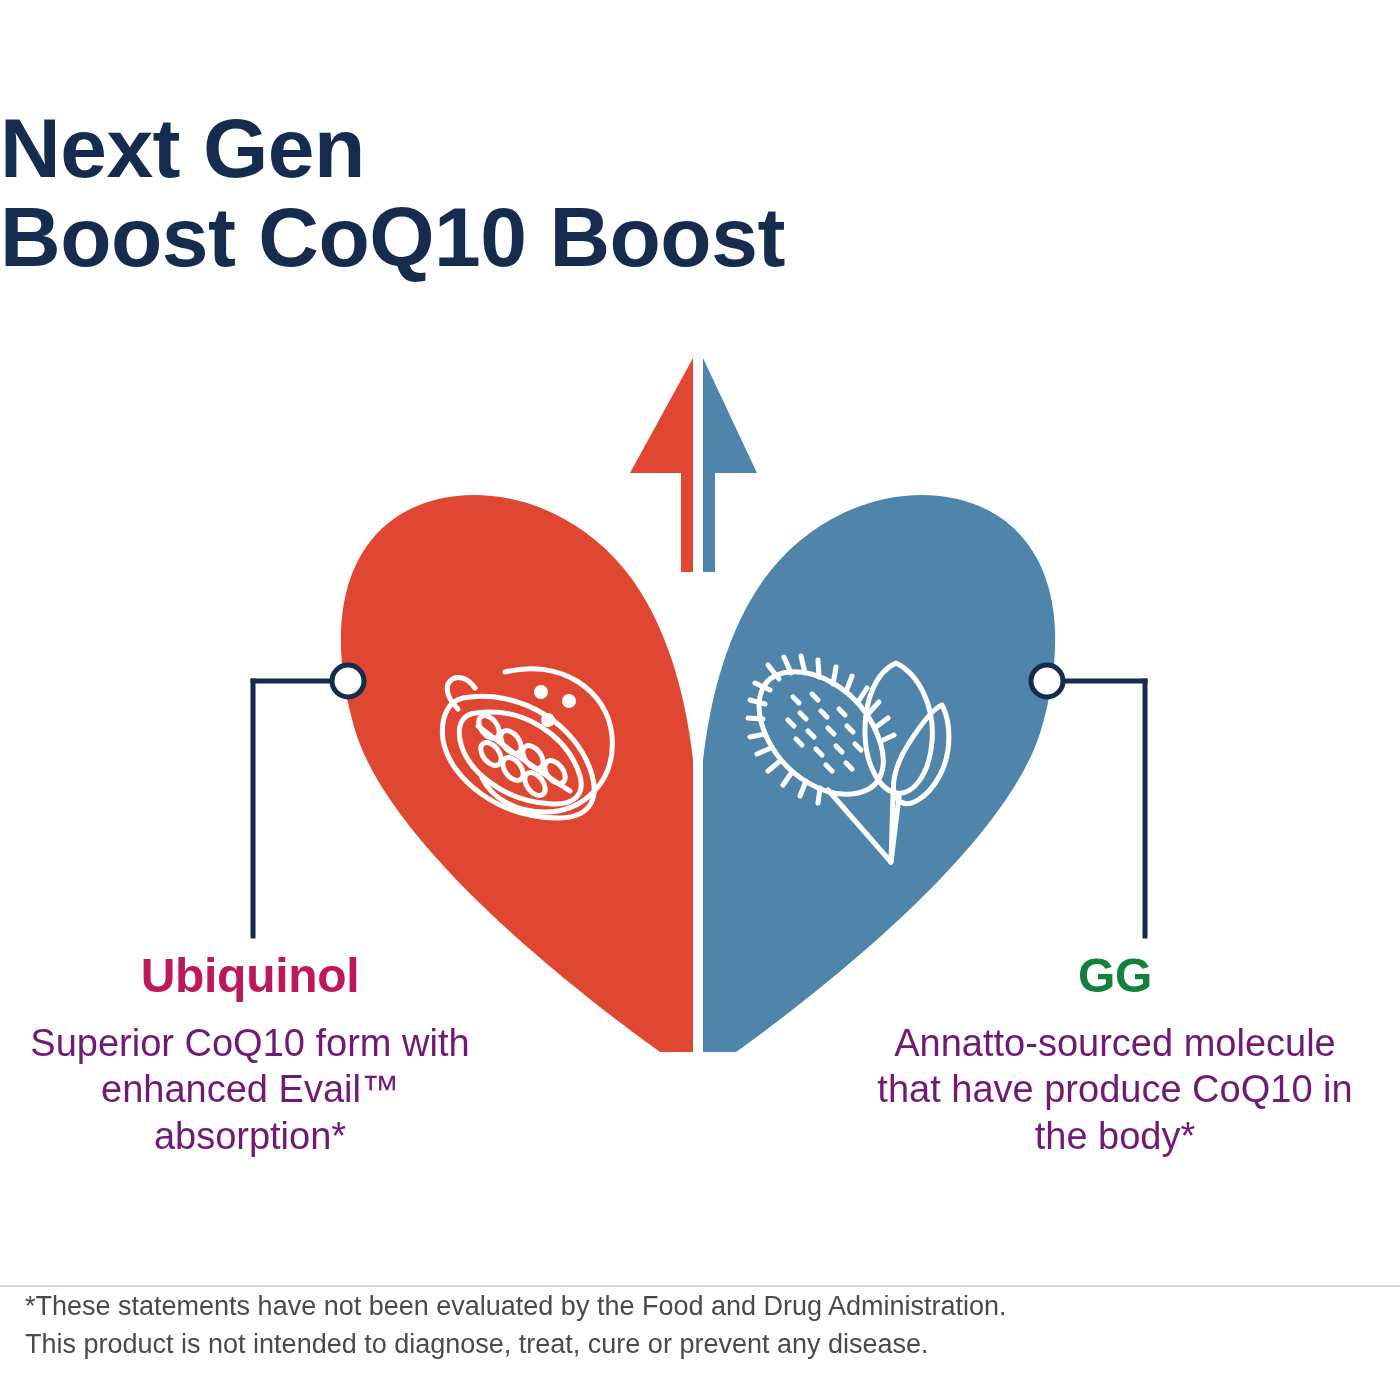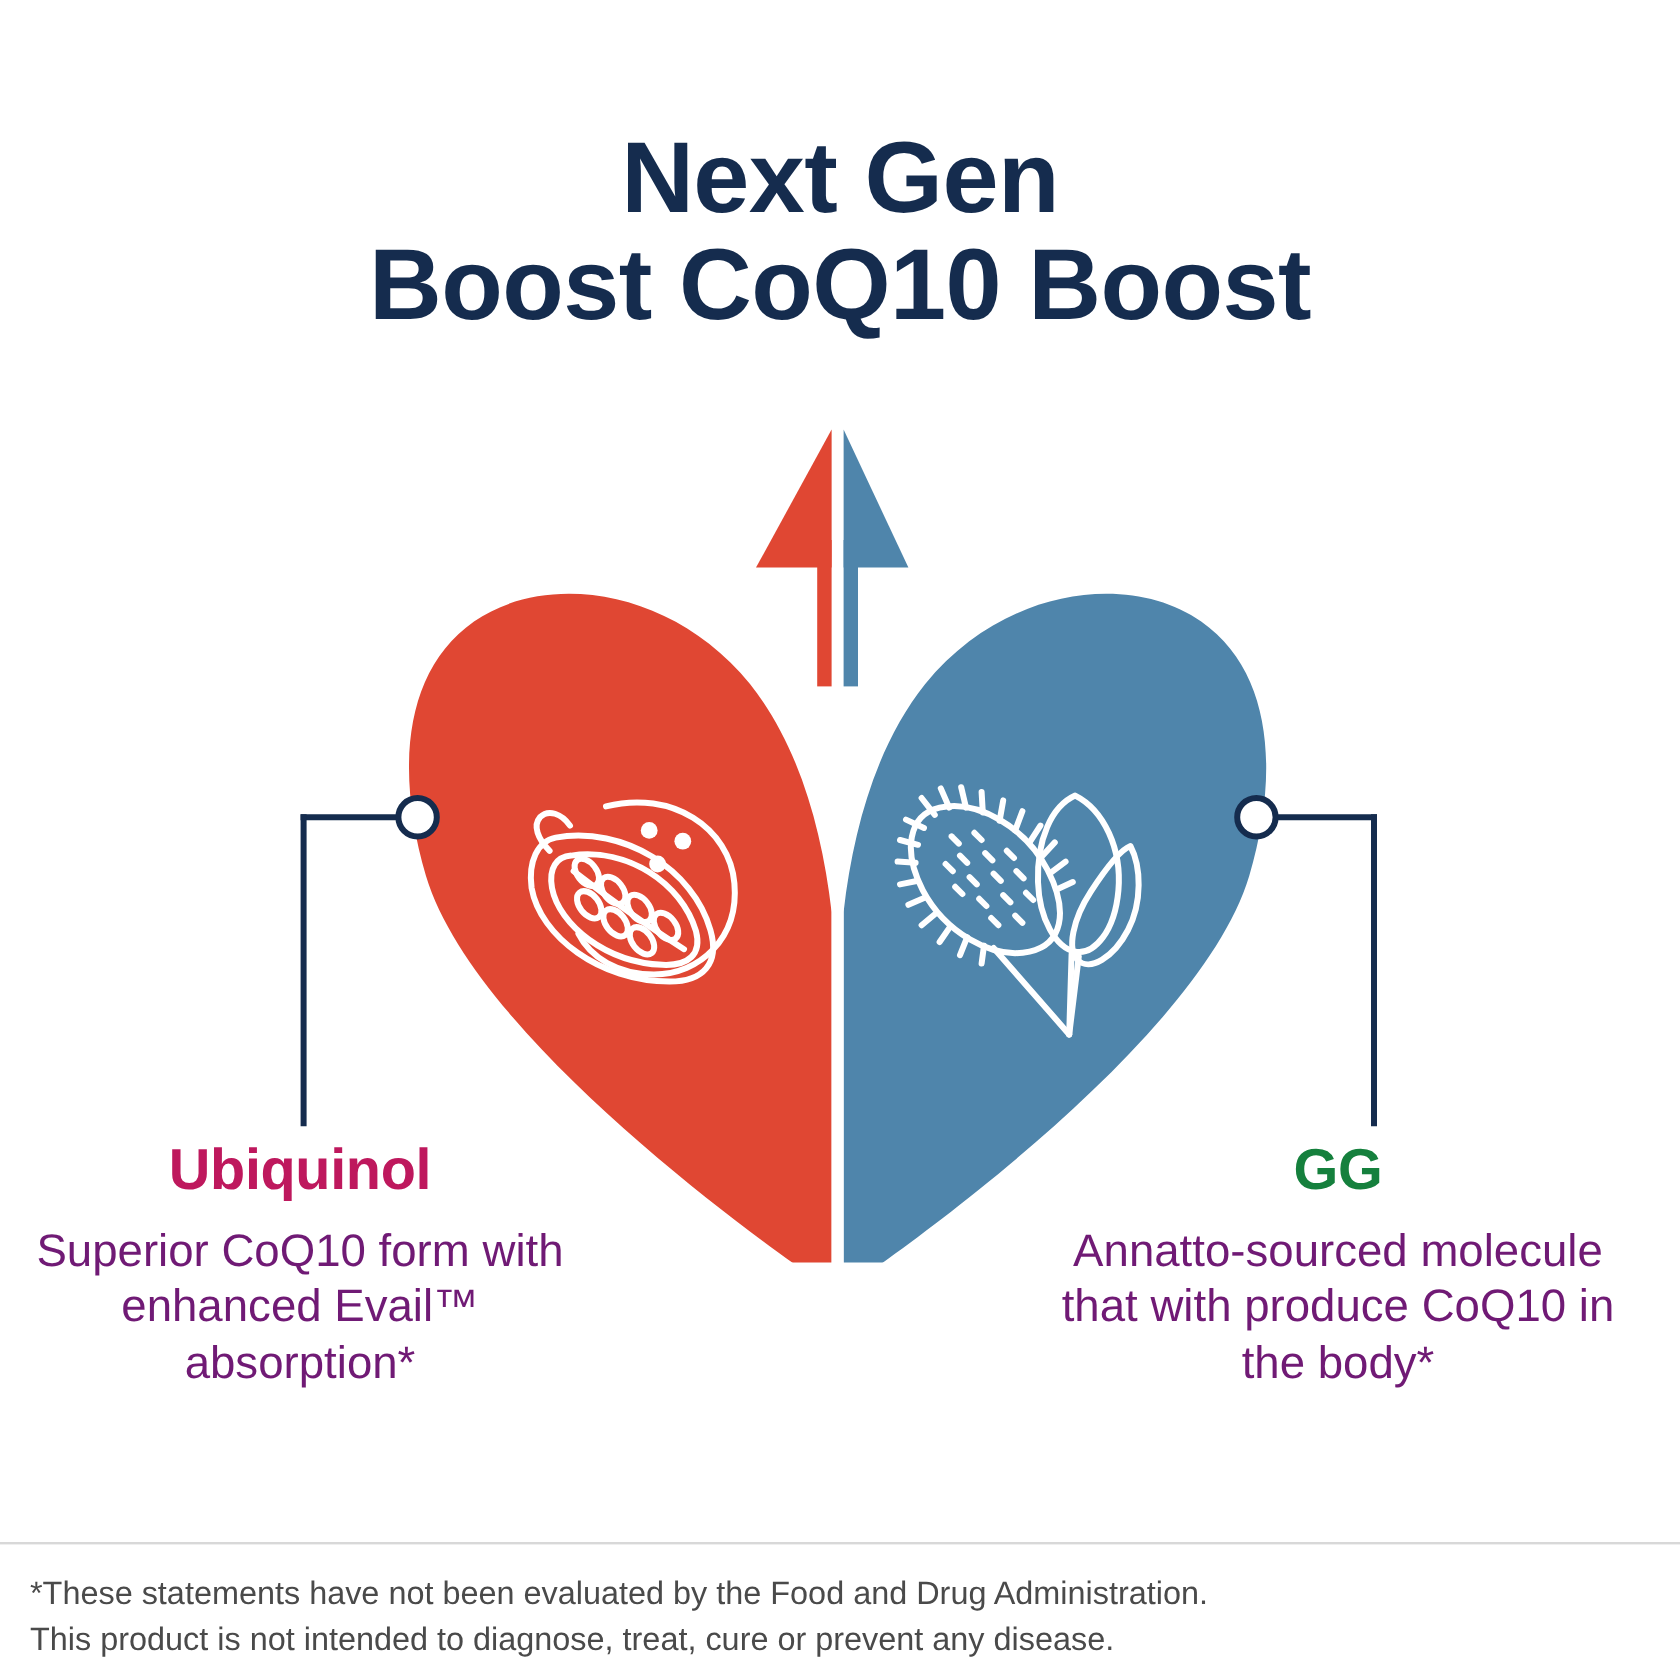--- a/index.html
+++ b/index.html
@@ -15,21 +15,20 @@
     font-family: "Liberation Sans", sans-serif;
     -webkit-font-smoothing: antialiased;
   }
 
   
   #title-block {
     position: absolute;
     top: 104px;
     left: 0;
     width: 1400px;
-    text-align: center;
   }
   #title-block .title-line {
     display: block;
     color: #152C4E;
     font-weight: 700;
     line-height: 1.06;
     letter-spacing: -0.5px;
   }
   #title-line-1 { font-size: 84px; }
   #title-line-2 { font-size: 84px; }
@@ -84,21 +83,21 @@
     box-sizing: border-box;
     background: #ffffff;
   }
   #footer-disclaimer .disclaimer-line {
     display: block;
     color: #4A4A4A;
     font-size: 27px;
     line-height: 1.42;
     padding-left: 25px;
   }
-  #disclaimer-line-1 { padding-top: 22px; }
+  #disclaimer-line-1 { }
 </style>
 </head>
 <body>
 
 <div id="title-block">
   <span class="title-line" id="title-line-1">Next Gen</span>
   <span class="title-line" id="title-line-2">Boost CoQ10 Boost</span>
 </div>
 
 <div id="heart-stage">
@@ -266,19 +265,19 @@
   </svg>
 </div>
 
 <div class="caption-col" id="caption-left">
   <h2 class="caption-heading" id="heading-left">Ubiquinol</h2>
   <p class="caption-body" id="body-left">Superior CoQ10 form with enhanced Evail™ absorption*</p>
 </div>
 
 <div class="caption-col" id="caption-right">
   <h2 class="caption-heading" id="heading-right">GG</h2>
-  <p class="caption-body" id="body-right">Annatto-sourced molecule that with produce CoQ10 in the body*</p>
+  <p class="caption-body" id="body-right">Annatto-sourced molecule that have produce CoQ10 in the body*</p>
 </div>
 
 <div id="footer-disclaimer">
   <span class="disclaimer-line" id="disclaimer-line-1">*These statements have not been evaluated by the Food and Drug Administration.</span>
   <span class="disclaimer-line" id="disclaimer-line-2">This product is not intended to diagnose, treat, cure or prevent any disease.</span>
 </div>
 
 </body></html>

